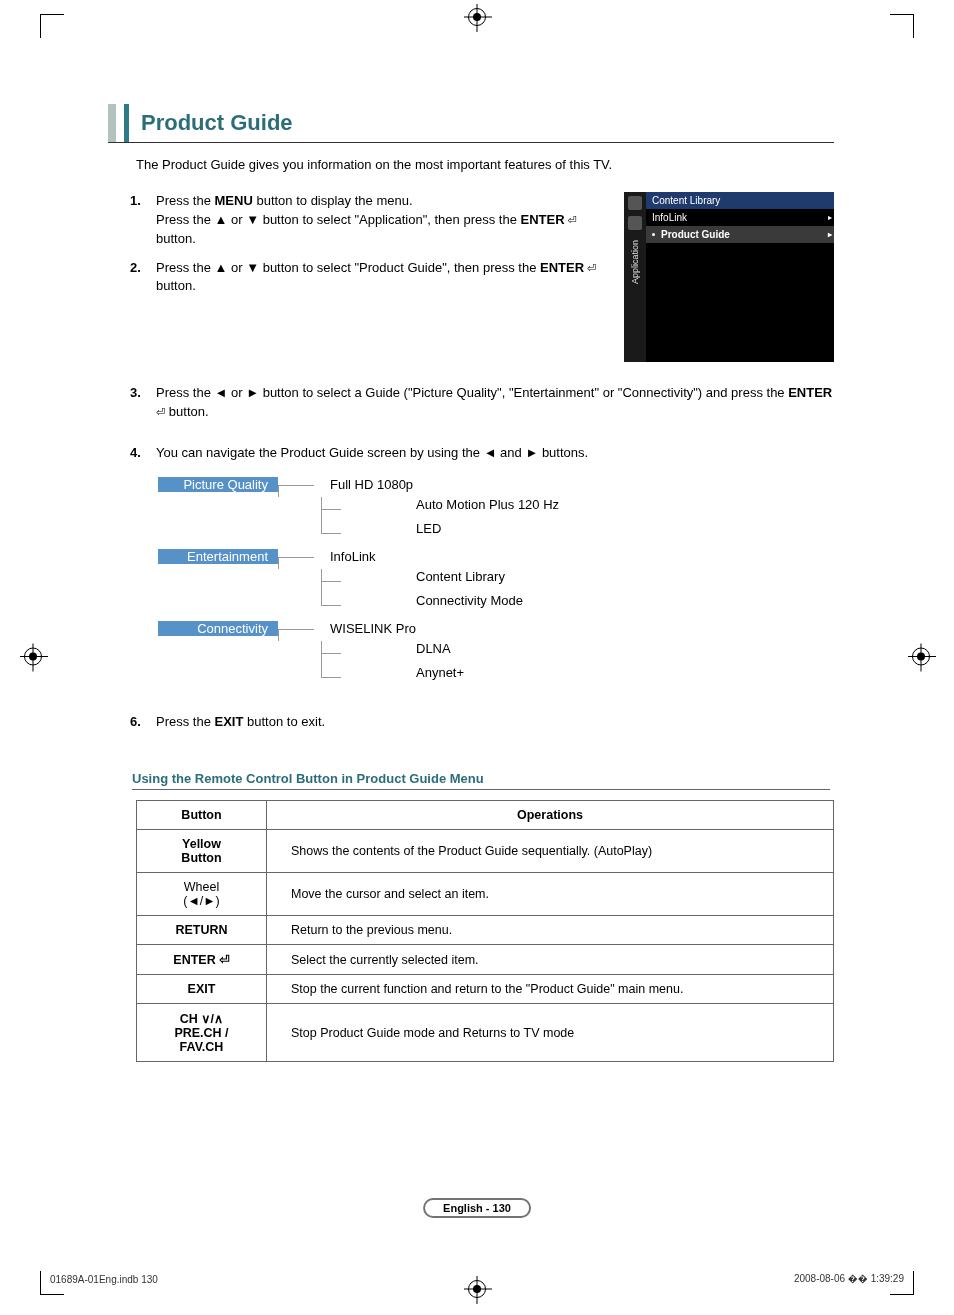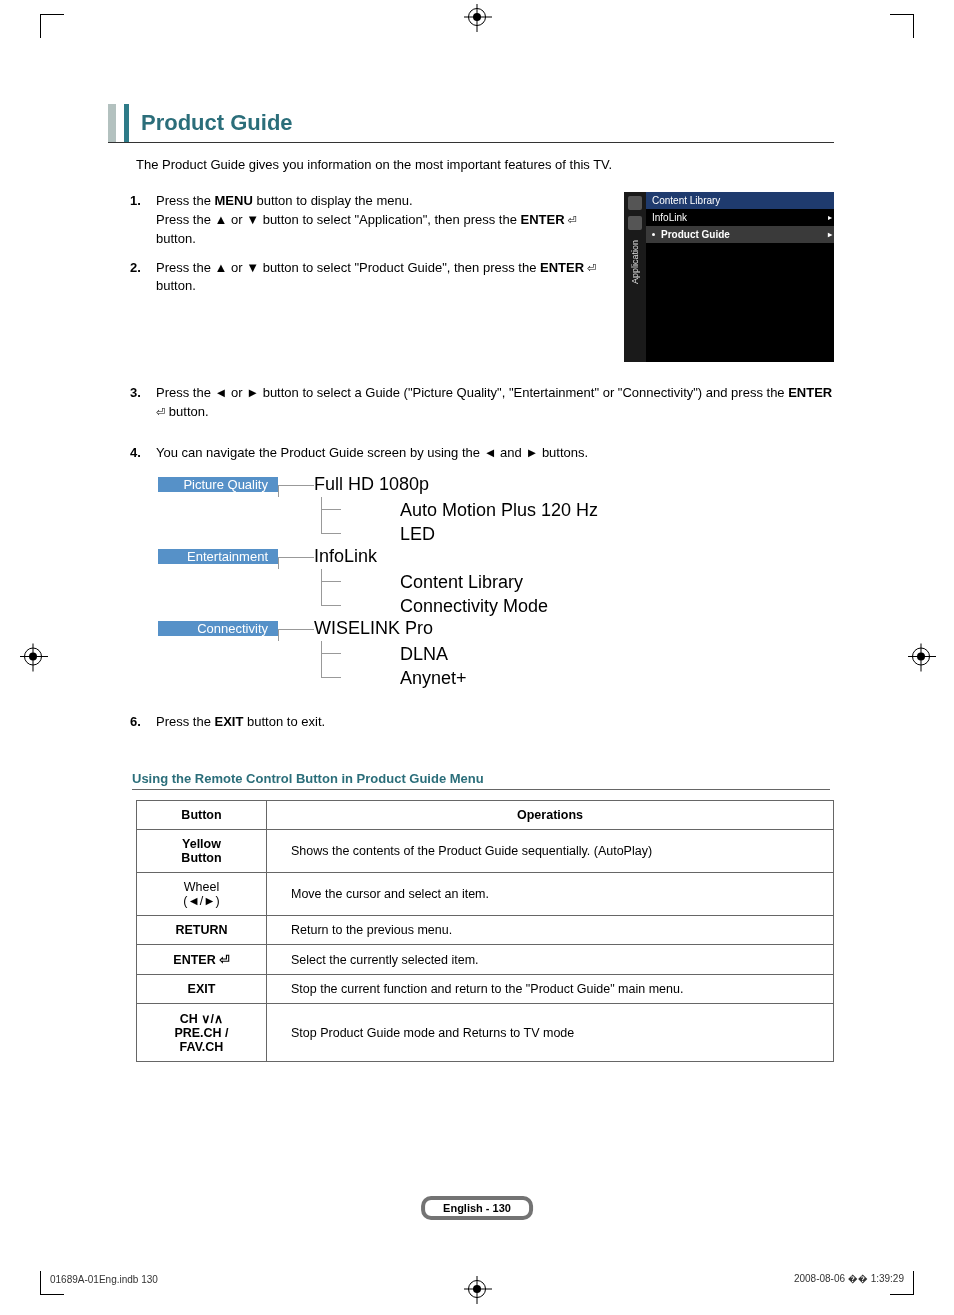--- a/index.html
+++ b/index.html
@@ -40,35 +40,35 @@
     .menu-item.sel { background:#3a3a3a; font-weight:bold;}
     .sel-dot { width:3px; height:3px; background:#fff; border-radius:50%;}
     .tri { position:absolute; right:2px; font-size:8px;}
     .tree { margin-left:50px; margin-top:6px; margin-bottom:24px;}
     .tree-row { display:flex; align-items:center; height:24px;}
     .cat { background:#5691c8; color:#fff; padding:0 10px; min-width:120px; text-align:right; font-size:13px;}
     .connector { width:36px; height:24px; position:relative; flex-shrink:0;}
     .connector .h { position:absolute; top:50%; left:0; right:0; height:1px; background:#999;}
     .connector .v { position:absolute; left:0; top:0; bottom:0; width:1px; background:#999;}
     .connector .v.half-down { top:50%;}
-    .leaf { font-size:18px;}
-    .sub-row { display:flex; align-items:flex-end; height:24px;gap:43px;}
+    .leaf { font-size:13px;margin-left:16px;}
+    .sub-row { display:flex; align-items:flex-start; height:24px;gap:43px;}
     .sub-row .spacer { width:120px;}
     .subconn { width:36px; height:24px; position:relative;}
     .subconn .v { position:absolute; left:0; top:0; bottom:0; width:1px; background:#999;}
     .subconn .v.end { bottom:50%;}
     .subconn .h { position:absolute; top:50%; left:0; width:20px; height:1px; background:#999;}
     .subtitle { font-weight:bold; color:#2b6e7a; margin-left:24px; border-bottom:1px solid #666; padding-bottom:3px; margin-bottom:10px; display:inline-block; width:calc(100% - 28px);}
     table { border-collapse: collapse; width:calc(100% - 28px); margin-left:28px;}
     th, td { border:1px solid #666; padding:7px 24px; font-size:12.5px; text-align:left;}
     th { text-align:center; font-weight:bold;}
     .bcell { text-align:center; font-weight:bold; vertical-align:middle;}
     .bcell .sub { font-weight:normal; display:block;}
     .page-foot { position:absolute; left:50%; bottom:100px; transform:translateX(-50%);}
-    .foot-pill { border:4px solid #737373; border-radius:10px; padding:2px 18px; font-size:11px; font-weight:bold;}
+    .foot-pill { border:2px solid #737373; border-radius:10px; padding:2px 18px; font-size:11px; font-weight:bold;}
     .meta-left { position:absolute; left:50px; bottom:30px; font-size:10px; color:#333;}
     .meta-right { position:absolute; right:50px; bottom:30px; font-size:10px; color:#333;}
     .enter-icon { font-size:11px; vertical-align:middle;}
     .side-icon { width:14px; height:14px; background:#555; border-radius:2px;}
   </style>
 </head>
 <body>
 
 <div class="page">
 

